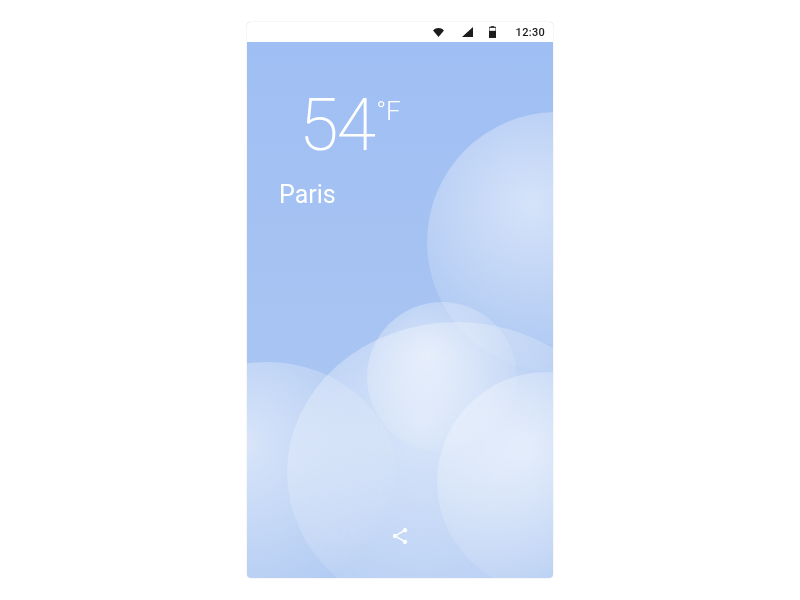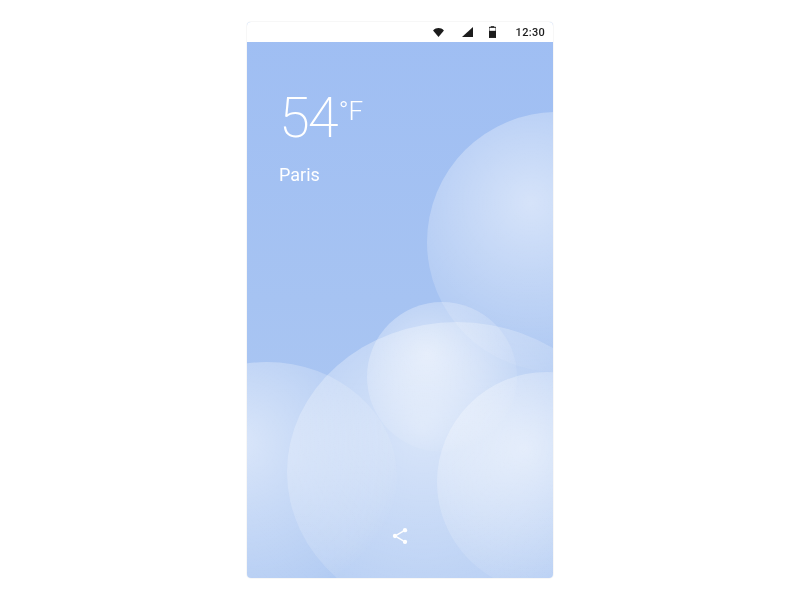--- a/index.html
+++ b/index.html
@@ -42,34 +42,35 @@
       position: absolute;
       top: 68px;
       left: 32px;
       color: #ffffff;
     }
     .temp-row {
       display: flex;
       align-items: flex-start;
     }
     .temp-value {
-      font-size: 56px;
+      font-size: 72px;
       font-weight: 200;
       line-height: 1;
       letter-spacing: -2px;
+      margin-left: 20px;
     }
     .temp-unit {
       font-size: 26px;
       font-weight: 300;
       margin-top: 6px;
       margin-left: 2px;
     }
     .location {
       margin-top: 18px;
-      font-size: 18px;
+      font-size: 25px;
       font-weight: 400;
     }
     .condition {
       margin-top: 4px;
       font-size: 19px;
       font-weight: 400;
     }
 
     
     .cloud {

